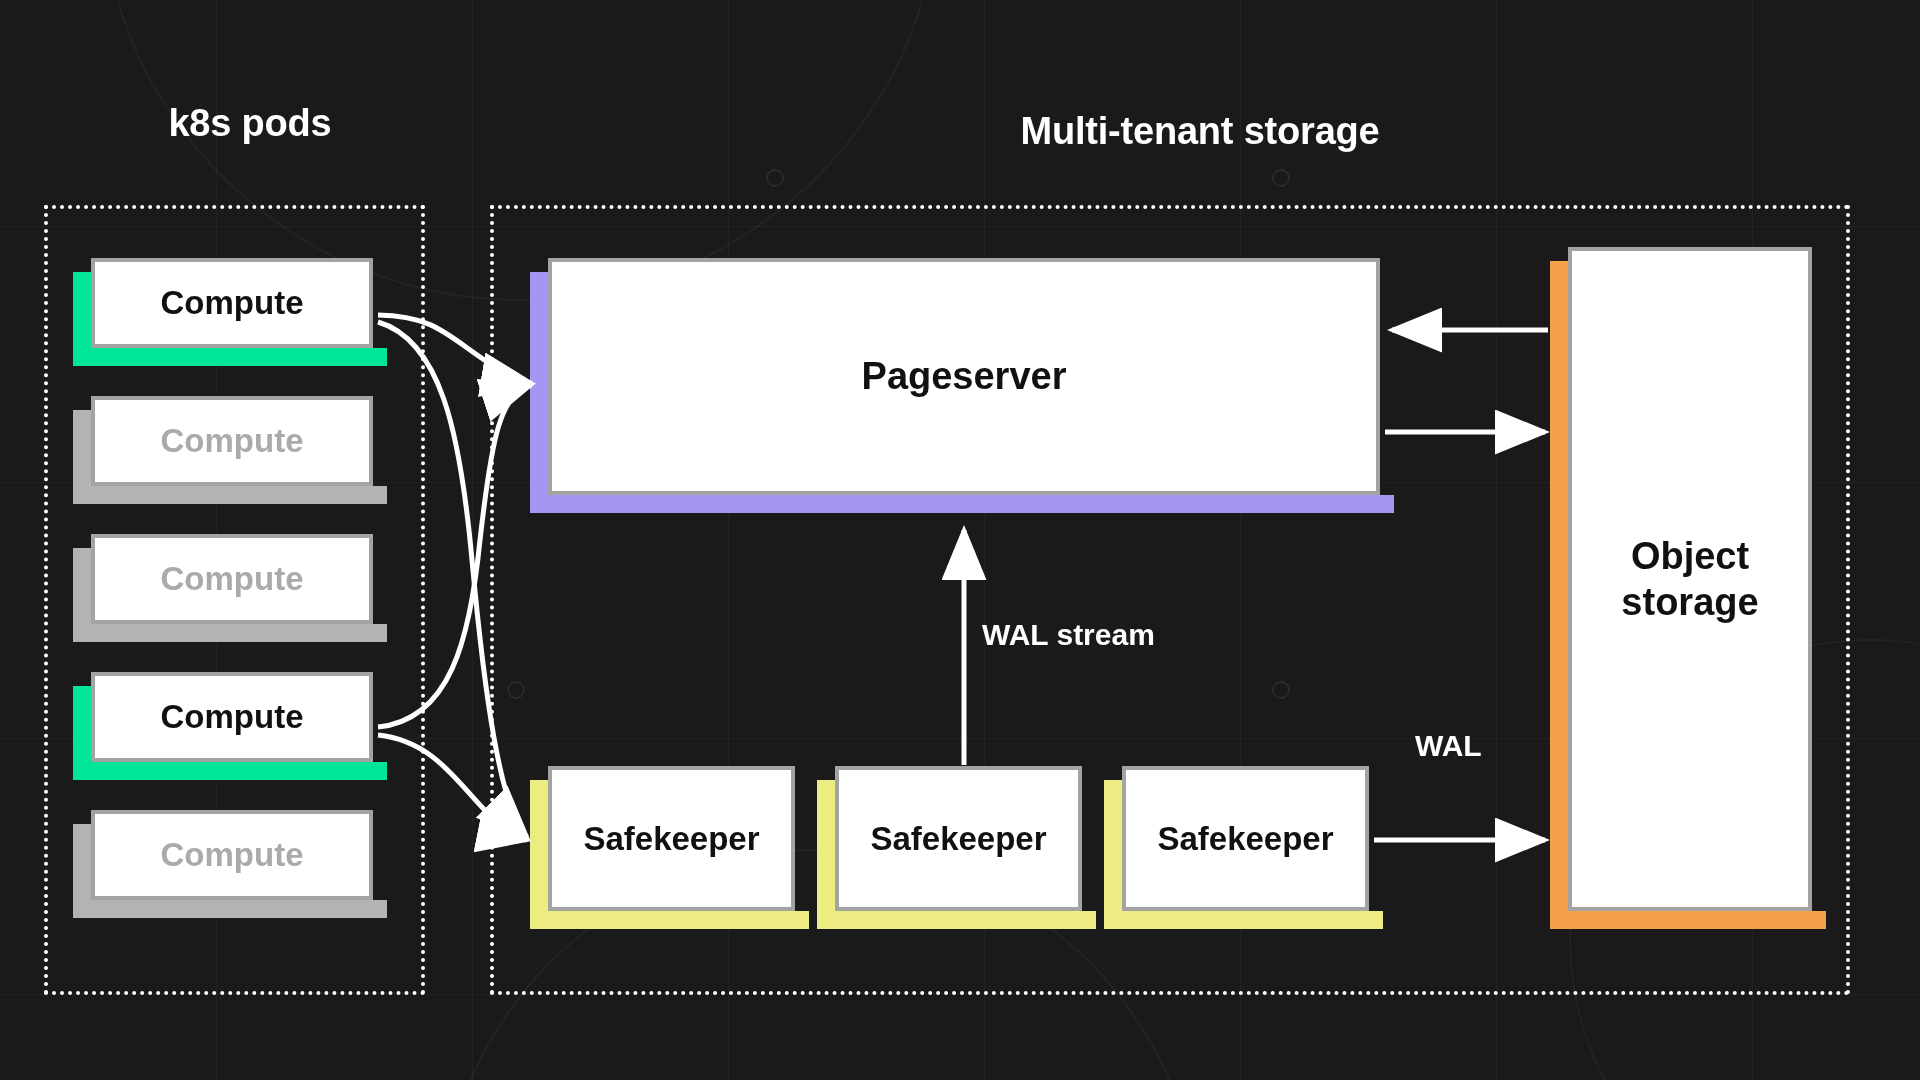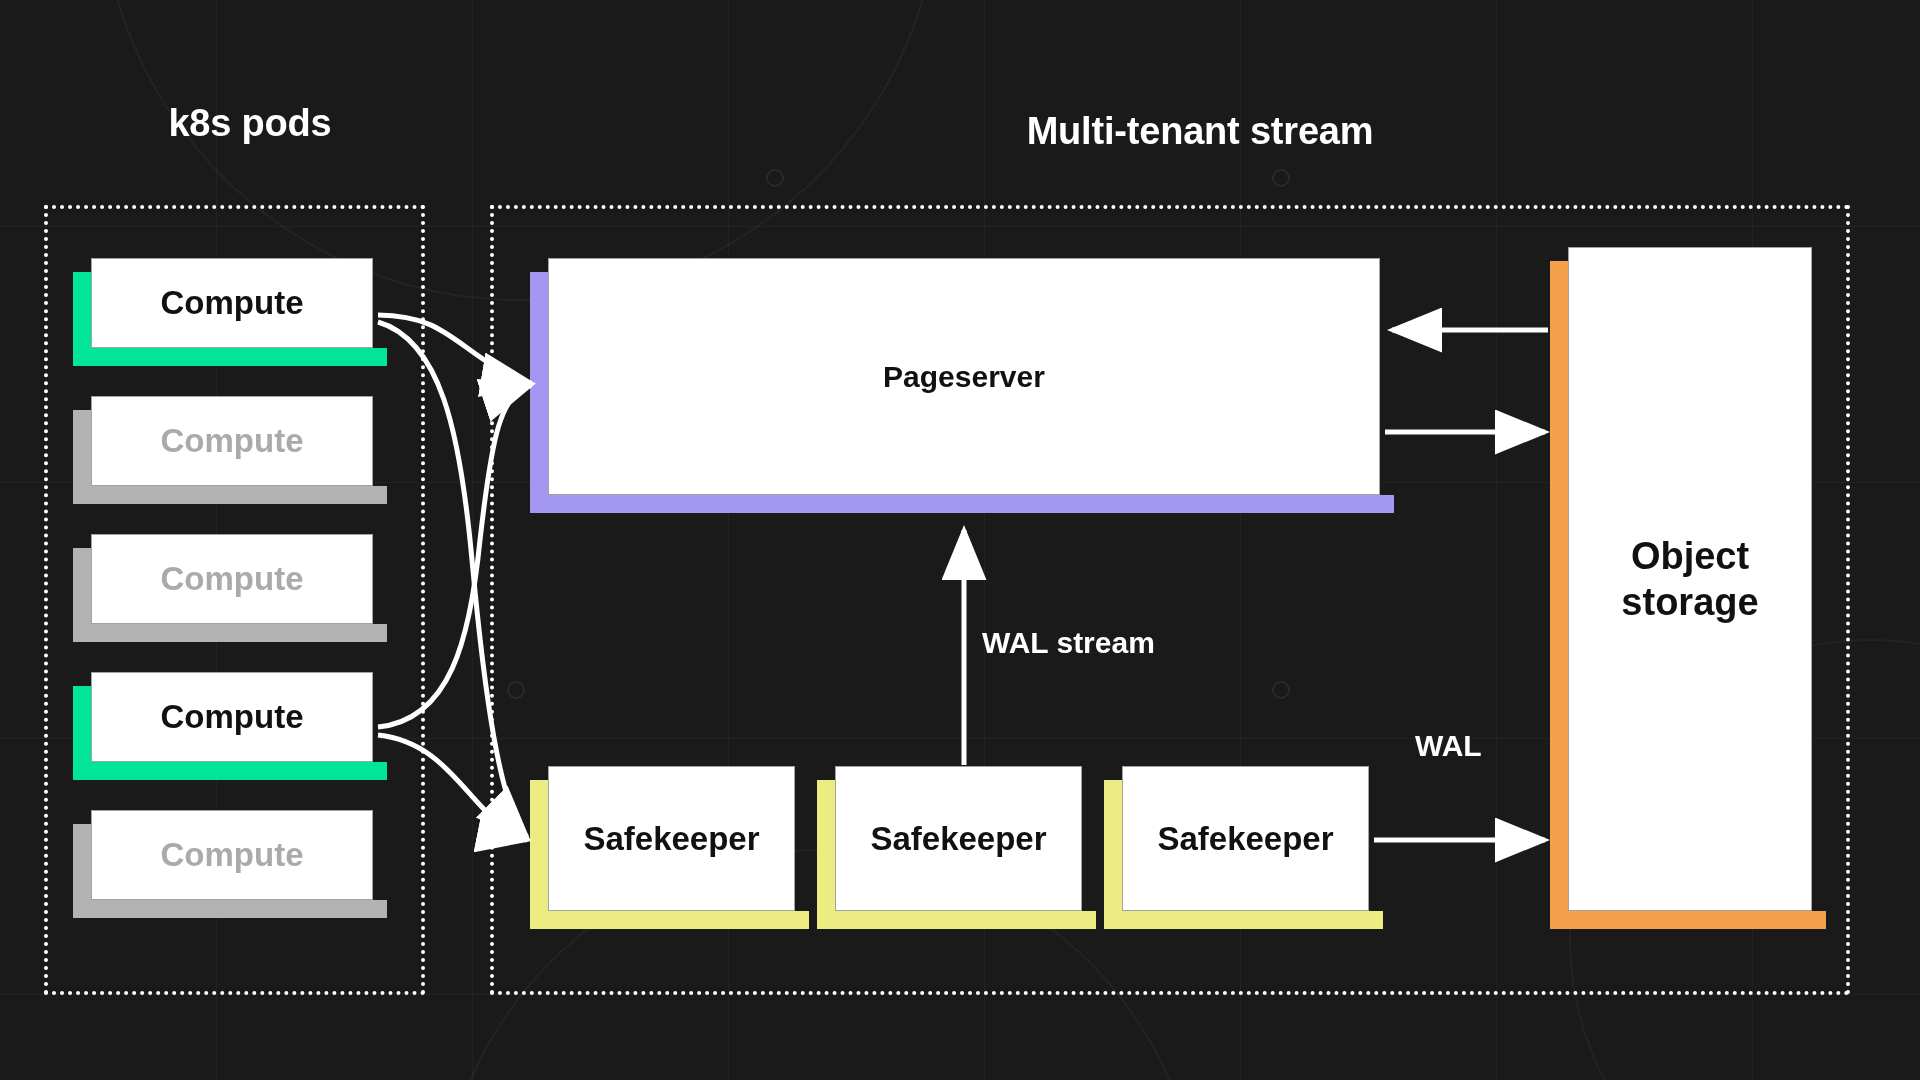--- a/index.html
+++ b/index.html
@@ -41,21 +41,21 @@
   .card{position:absolute;}
   .card .accent-left{
     position:absolute;left:0;top:14px;bottom:0;width:18px;
   }
   .card .accent-bottom{
     position:absolute;left:0;bottom:0;height:18px;right:-14px;
   }
   .card .face{
     position:absolute;left:18px;top:0;right:0;bottom:18px;
     background:#ffffff;
-    border:1px solid #a3a3a3;
+    border:4px solid #a3a3a3;
     box-sizing:border-box;
     display:flex;align-items:center;justify-content:center;
     text-align:center;
     font-weight:bold;
     color:#111111;
   }
   .card .face.muted{color:#aaaaaa;}
 
   .svg-layer{position:absolute;inset:0;pointer-events:none;}
 
@@ -76,21 +76,21 @@
   <circle cx="1281" cy="178" r="8" fill="none" stroke="rgba(255,255,255,0.07)" stroke-width="2"></circle>
   <circle cx="516" cy="690" r="8" fill="none" stroke="rgba(255,255,255,0.07)" stroke-width="2"></circle>
   <circle cx="1281" cy="690" r="8" fill="none" stroke="rgba(255,255,255,0.07)" stroke-width="2"></circle>
   <circle cx="520" cy="-120" r="420" fill="none" stroke="rgba(255,255,255,0.045)" stroke-width="2"></circle>
   <circle cx="820" cy="1230" r="380" fill="none" stroke="rgba(255,255,255,0.045)" stroke-width="2"></circle>
   <circle cx="1870" cy="940" r="300" fill="none" stroke="rgba(255,255,255,0.04)" stroke-width="2"></circle>
 </svg>
 
 <div class="group-title" style="left:60px;top:102px;width:380px;">k8s pods</div>
 
-<div class="group-title" style="left:660px;top:110px;width:1080px;">Multi-tenant stream</div>
+<div class="group-title" style="left:660px;top:110px;width:1080px;">Multi-tenant storage</div>
 
 <div class="dotted-region" style="left:44px;top:205px;width:381px;height:790px;"></div>
 <div class="dotted-region" style="left:490px;top:205px;width:1360px;height:790px;"></div>
 
 <div class="card" style="left:73px;top:258px;width:300px;height:108px;">
   <div class="accent-left" style="background:#00e599;"></div>
   <div class="accent-bottom" style="background:#00e599;"></div>
   <div class="face" style="font-size:33px;">Compute</div>
 </div>
 
@@ -114,21 +114,21 @@
 
 <div class="card" style="left:73px;top:810px;width:300px;height:108px;">
   <div class="accent-left" style="background:#b3b3b3;"></div>
   <div class="accent-bottom" style="background:#b3b3b3;"></div>
   <div class="face muted" style="font-size:33px;">Compute</div>
 </div>
 
 <div class="card" style="left:530px;top:258px;width:850px;height:255px;">
   <div class="accent-left" style="background:#a497f1;"></div>
   <div class="accent-bottom" style="background:#a497f1;"></div>
-  <div class="face" style="font-size:30px;">Pageserver</div>
+  <div class="face" style="font-size:38px;">Pageserver</div>
 </div>
 
 <div class="card" style="left:530px;top:766px;width:265px;height:163px;">
   <div class="accent-left" style="background:#ecec82;"></div>
   <div class="accent-bottom" style="background:#ecec82;"></div>
   <div class="face" style="font-size:33px;">Safekeeper</div>
 </div>
 
 <div class="card" style="left:817px;top:766px;width:265px;height:163px;">
   <div class="accent-left" style="background:#ecec82;"></div>
@@ -168,15 +168,15 @@
 
   <path d="M 964 765 L 964 530" fill="none" stroke="#ffffff" stroke-width="5" marker-end="url(#arrowhead)"></path>
 
   <path d="M 1548 330 L 1392 330" fill="none" stroke="#ffffff" stroke-width="5" marker-end="url(#arrowhead)"></path>
 
   <path d="M 1385 432 L 1545 432" fill="none" stroke="#ffffff" stroke-width="5" marker-end="url(#arrowhead)"></path>
 
   <path d="M 1374 840 L 1545 840" fill="none" stroke="#ffffff" stroke-width="5" marker-end="url(#arrowhead)"></path>
 </svg>
 
-<div class="edge-label" style="left:982px;top:618px;margin-top:8px;">WAL stream</div>
+<div class="edge-label" style="left:982px;top:618px;">WAL stream</div>
 
 <div class="edge-label" style="left:1415px;top:729px;">WAL</div>
 
 </body></html>

